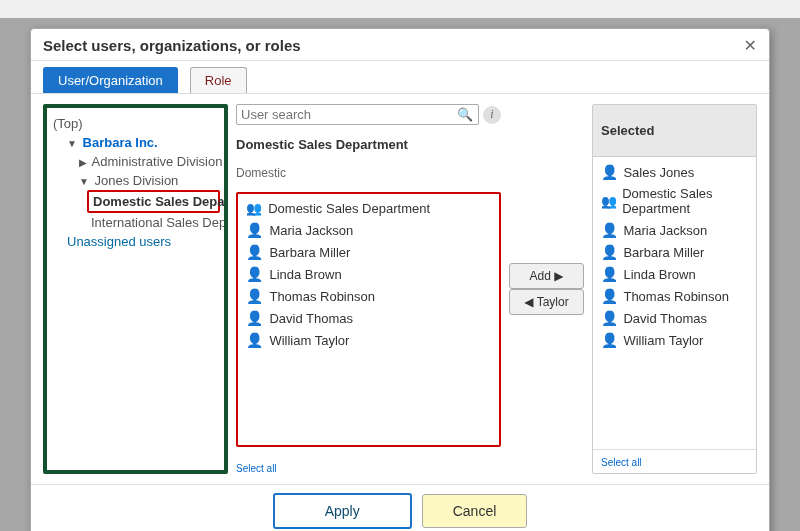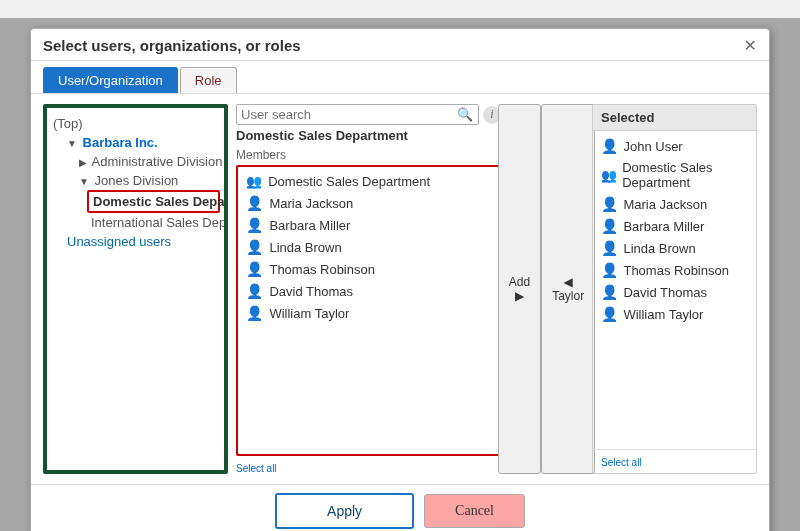--- a/index.html
+++ b/index.html
@@ -50,21 +50,21 @@
       border: none;
       font-size: 16px;
       cursor: pointer;
       color: #666;
       line-height: 1;
     }
     .tabs {
       display: flex;
       padding: 6px 12px 0 12px;
       border-bottom: 1px solid #ddd;
-      gap: 2px;
+      gap: 12px;
     }
     .tab {
       padding: 5px 14px;
       border: 1px solid #aaa;
       border-bottom: none;
       cursor: pointer;
       font-size: 13px;
       border-radius: 3px 3px 0 0;
       background: #f5f5f5;
       color: #7f1d1d;
@@ -106,21 +106,21 @@
       font-weight: bold;
       color: #333;
     }
     .tree-item.unassigned { color: #0369a1; padding-left: 4px; }
     .expand-icon { color: #555; font-size: 10px; margin-right: 2px; }
     
     .middle-panel {
       display: flex;
       flex-direction: column;
       flex: 1;
-      gap: 3px;
+      gap: 12px;
     }
     .search-bar {
       display: flex;
       align-items: center;
       gap: 4px;
     }
     .search-input-wrapper {
       display: flex;
       align-items: center;
       border: 1px solid #aaa;
@@ -183,21 +183,21 @@
     .select-all-link {
       color: #0066cc;
       cursor: pointer;
       text-decoration: none;
       font-size: 10px;
       margin-top: 4px;
     }
     
     .action-buttons {
       display: flex;
-      flex-direction: row;
+      flex-direction: column;
       justify-content: center;
       width: 75px;
       flex-shrink: 0;
     }
     .action-btn {
       padding: 5px 10px;
       border: 1px solid #aaa;
       border-radius: 3px;
       background: #f0f0f0;
       cursor: pointer;
@@ -209,21 +209,21 @@
     .selected-panel {
       width: 165px;
       border: 1px solid #ccc;
       border-radius: 2px;
       display: flex;
       flex-direction: column;
       flex-shrink: 0;
     }
     .selected-header {
       background: #e8e8e8;
-      padding: 5px 8px;
+      padding: 18px 8px;
       font-weight: bold;
       font-size: 13px;
       border-bottom: 1px solid #ccc;
       color: #333;
     }
     .selected-list {
       flex: 1;
       overflow-y: auto;
       padding: 4px 0;
     }
@@ -253,27 +253,26 @@
       background: #fff;
       border: 2px solid #1a73c8;
       border-radius: 3px;
       cursor: pointer;
       font-size: 14px;
       color: #0c4a6e;
       font-weight: normal;
     }
     .btn-cancel {
       padding: 8px 30px;
-      background: #fca5a5;
+      background: #fef9c3;
       border: 1px solid #aaa;
       border-radius: 3px;
       cursor: pointer;
       font-size: 14px;
       color: #333;
-      font-family: Liberation Serif, serif;
     }
   </style>
 </head>
 <body>
 
 <div class="modal-overlay">
   <div class="modal">
 
     <div class="modal-header">
       <span class="modal-title">Select users, organizations, or roles</span>
@@ -320,21 +319,21 @@
 
         <div class="search-bar">
           <div class="search-input-wrapper">
             <input class="search-input" type="text" placeholder="User search" style="">
             <span class="search-icon">🔍</span>
           </div>
           <div class="info-icon">i</div>
         </div>
 
         <div class="dept-title">Domestic Sales Department</div>
-        <div class="members-label">Members</div>
+        <div class="members-label">Domestic</div>
 
         <div class="members-list">
 
           <div class="member-item dept-item">
             <span class="dept-icon">👥</span>
             <span>Domestic Sales Department</span>
           </div>
           <div class="member-item">
             <span class="user-icon">👤</span>
             <span>Maria Jackson</span>
@@ -366,21 +365,21 @@
       <div class="action-buttons">
         <button class="action-btn">Add ▶</button>
         <button class="action-btn">◀ Taylor</button>
       </div>
 
       <div class="selected-panel">
         <div class="selected-header">Selected</div>
         <div class="selected-list">
           <div class="selected-item">
             <span class="user-icon">👤</span>
-            <span>John User</span>
+            <span>Sales Jones</span>
           </div>
           <div class="selected-item">
             <span class="dept-icon">👥</span>
             <span>Domestic Sales Department</span>
           </div>
           <div class="selected-item">
             <span class="user-icon">👤</span>
             <span>Maria Jackson</span>
           </div>
           <div class="selected-item">

